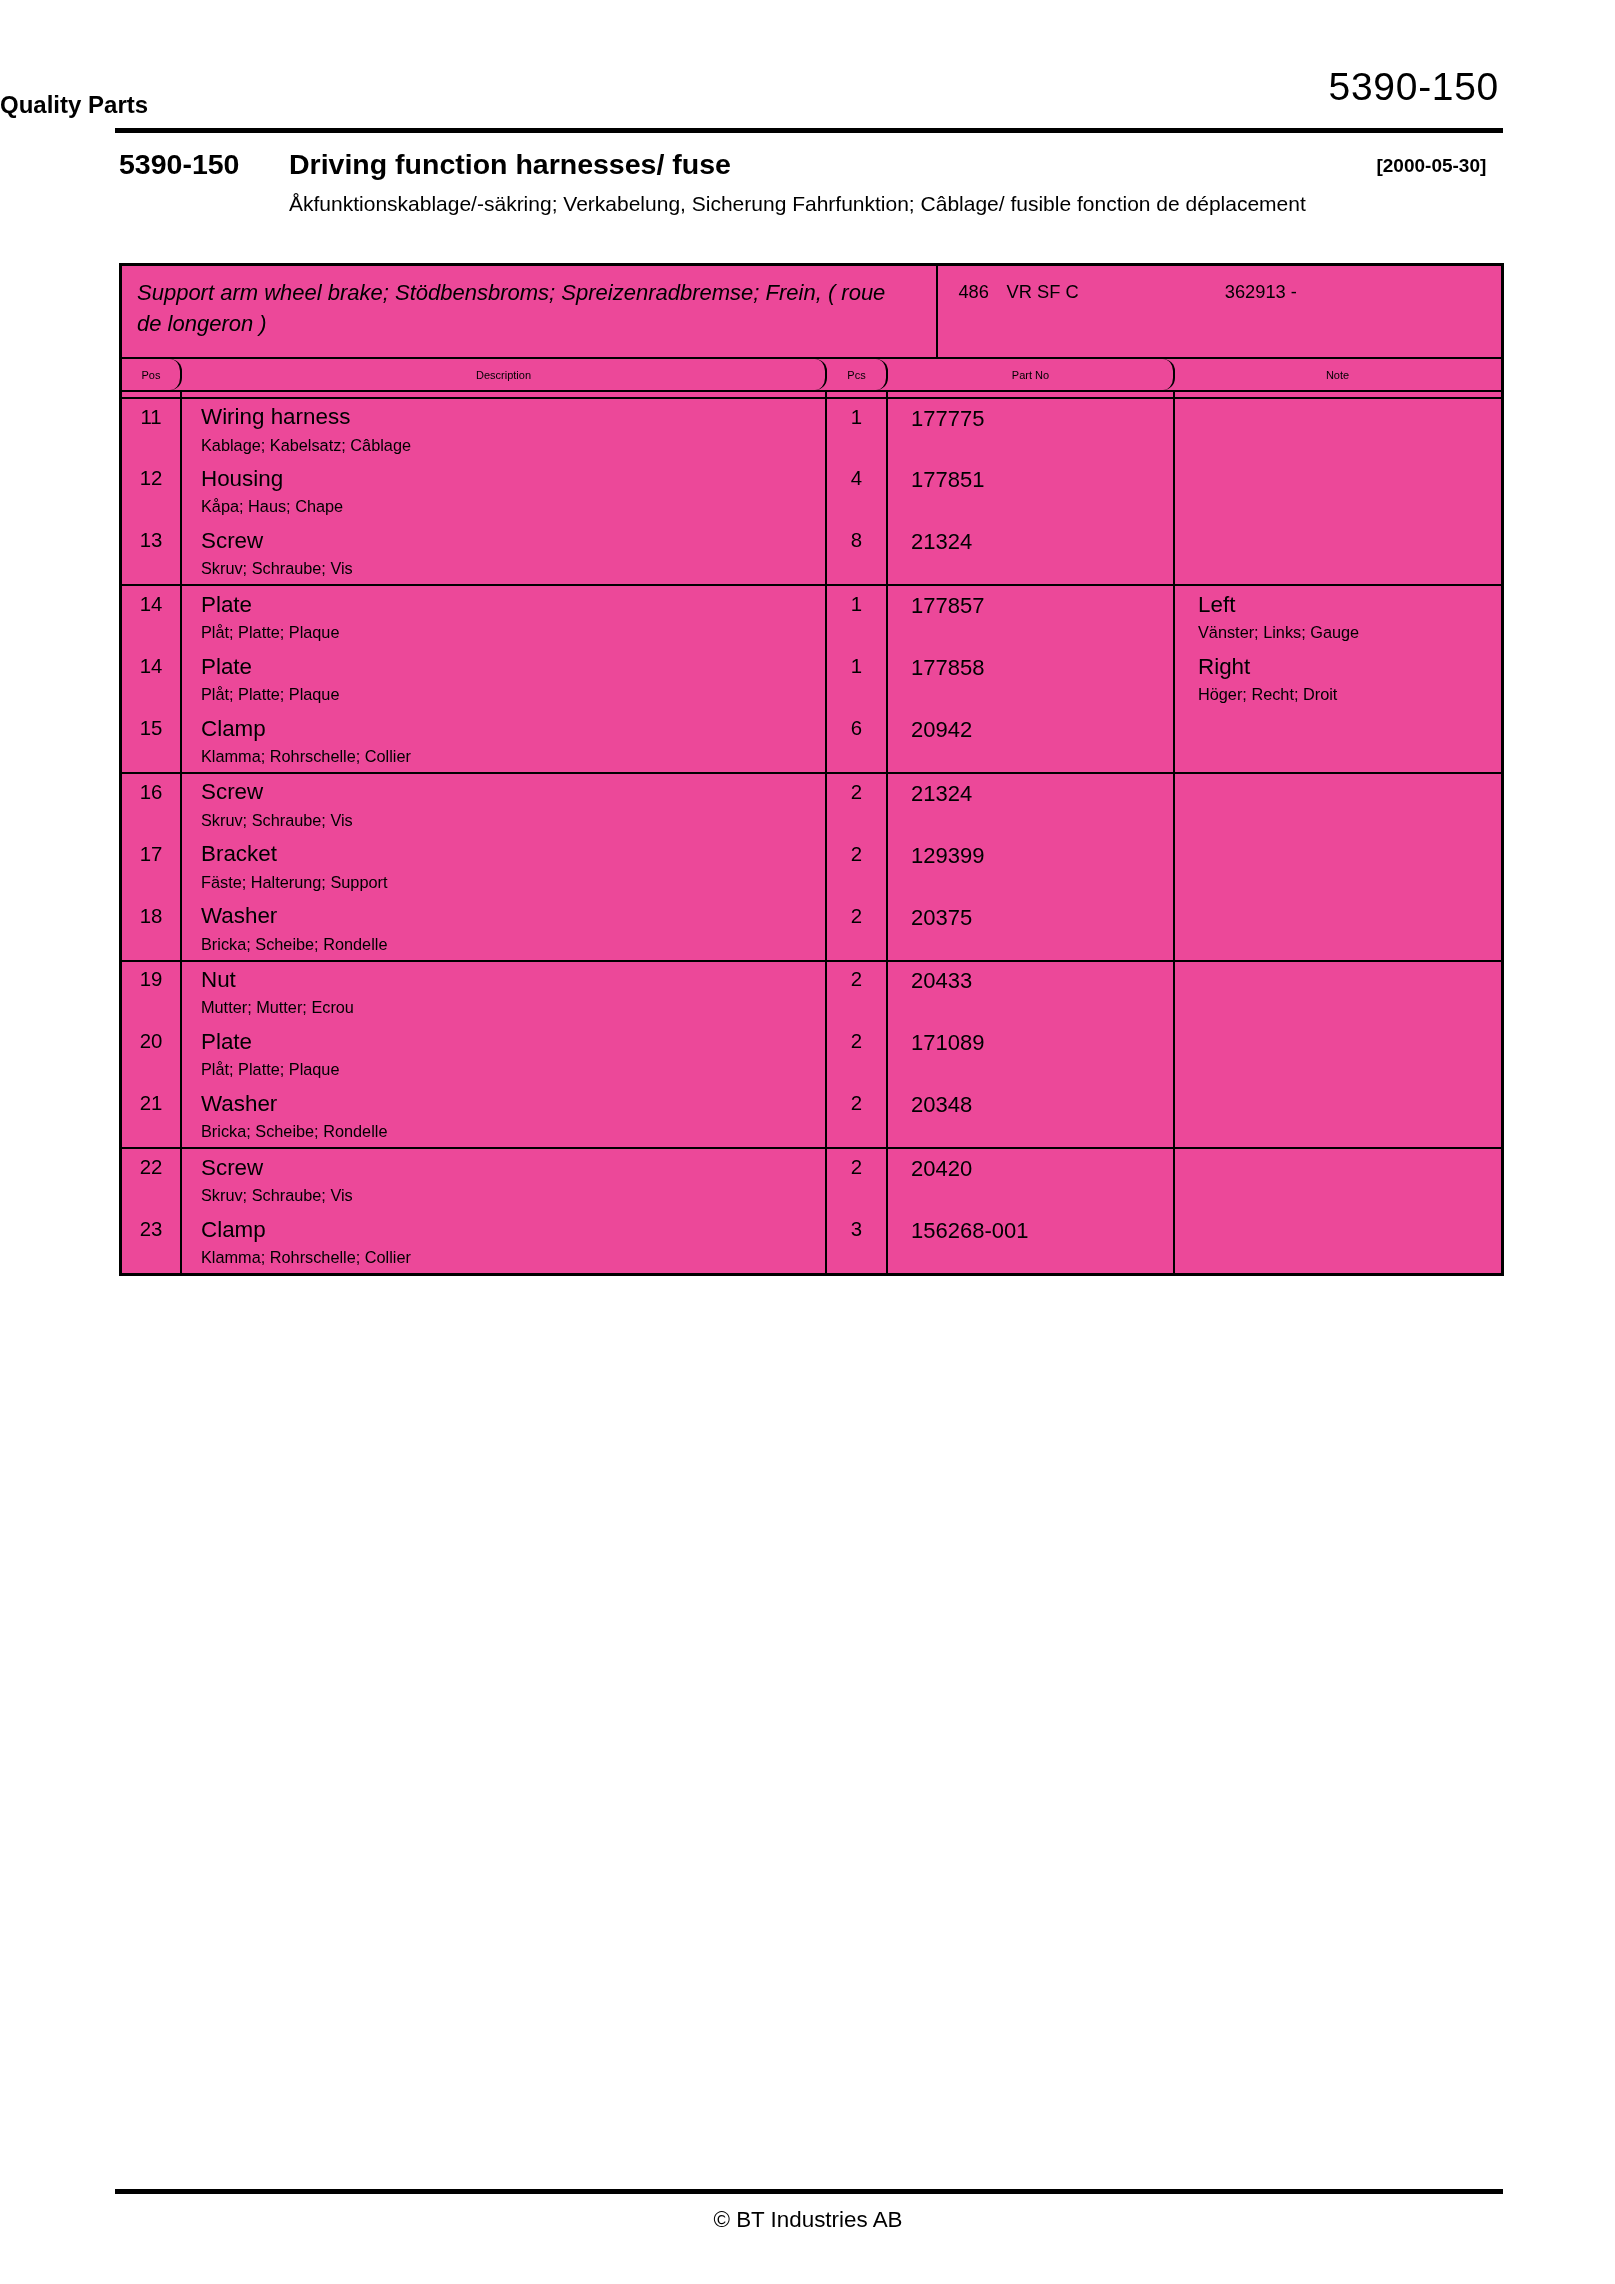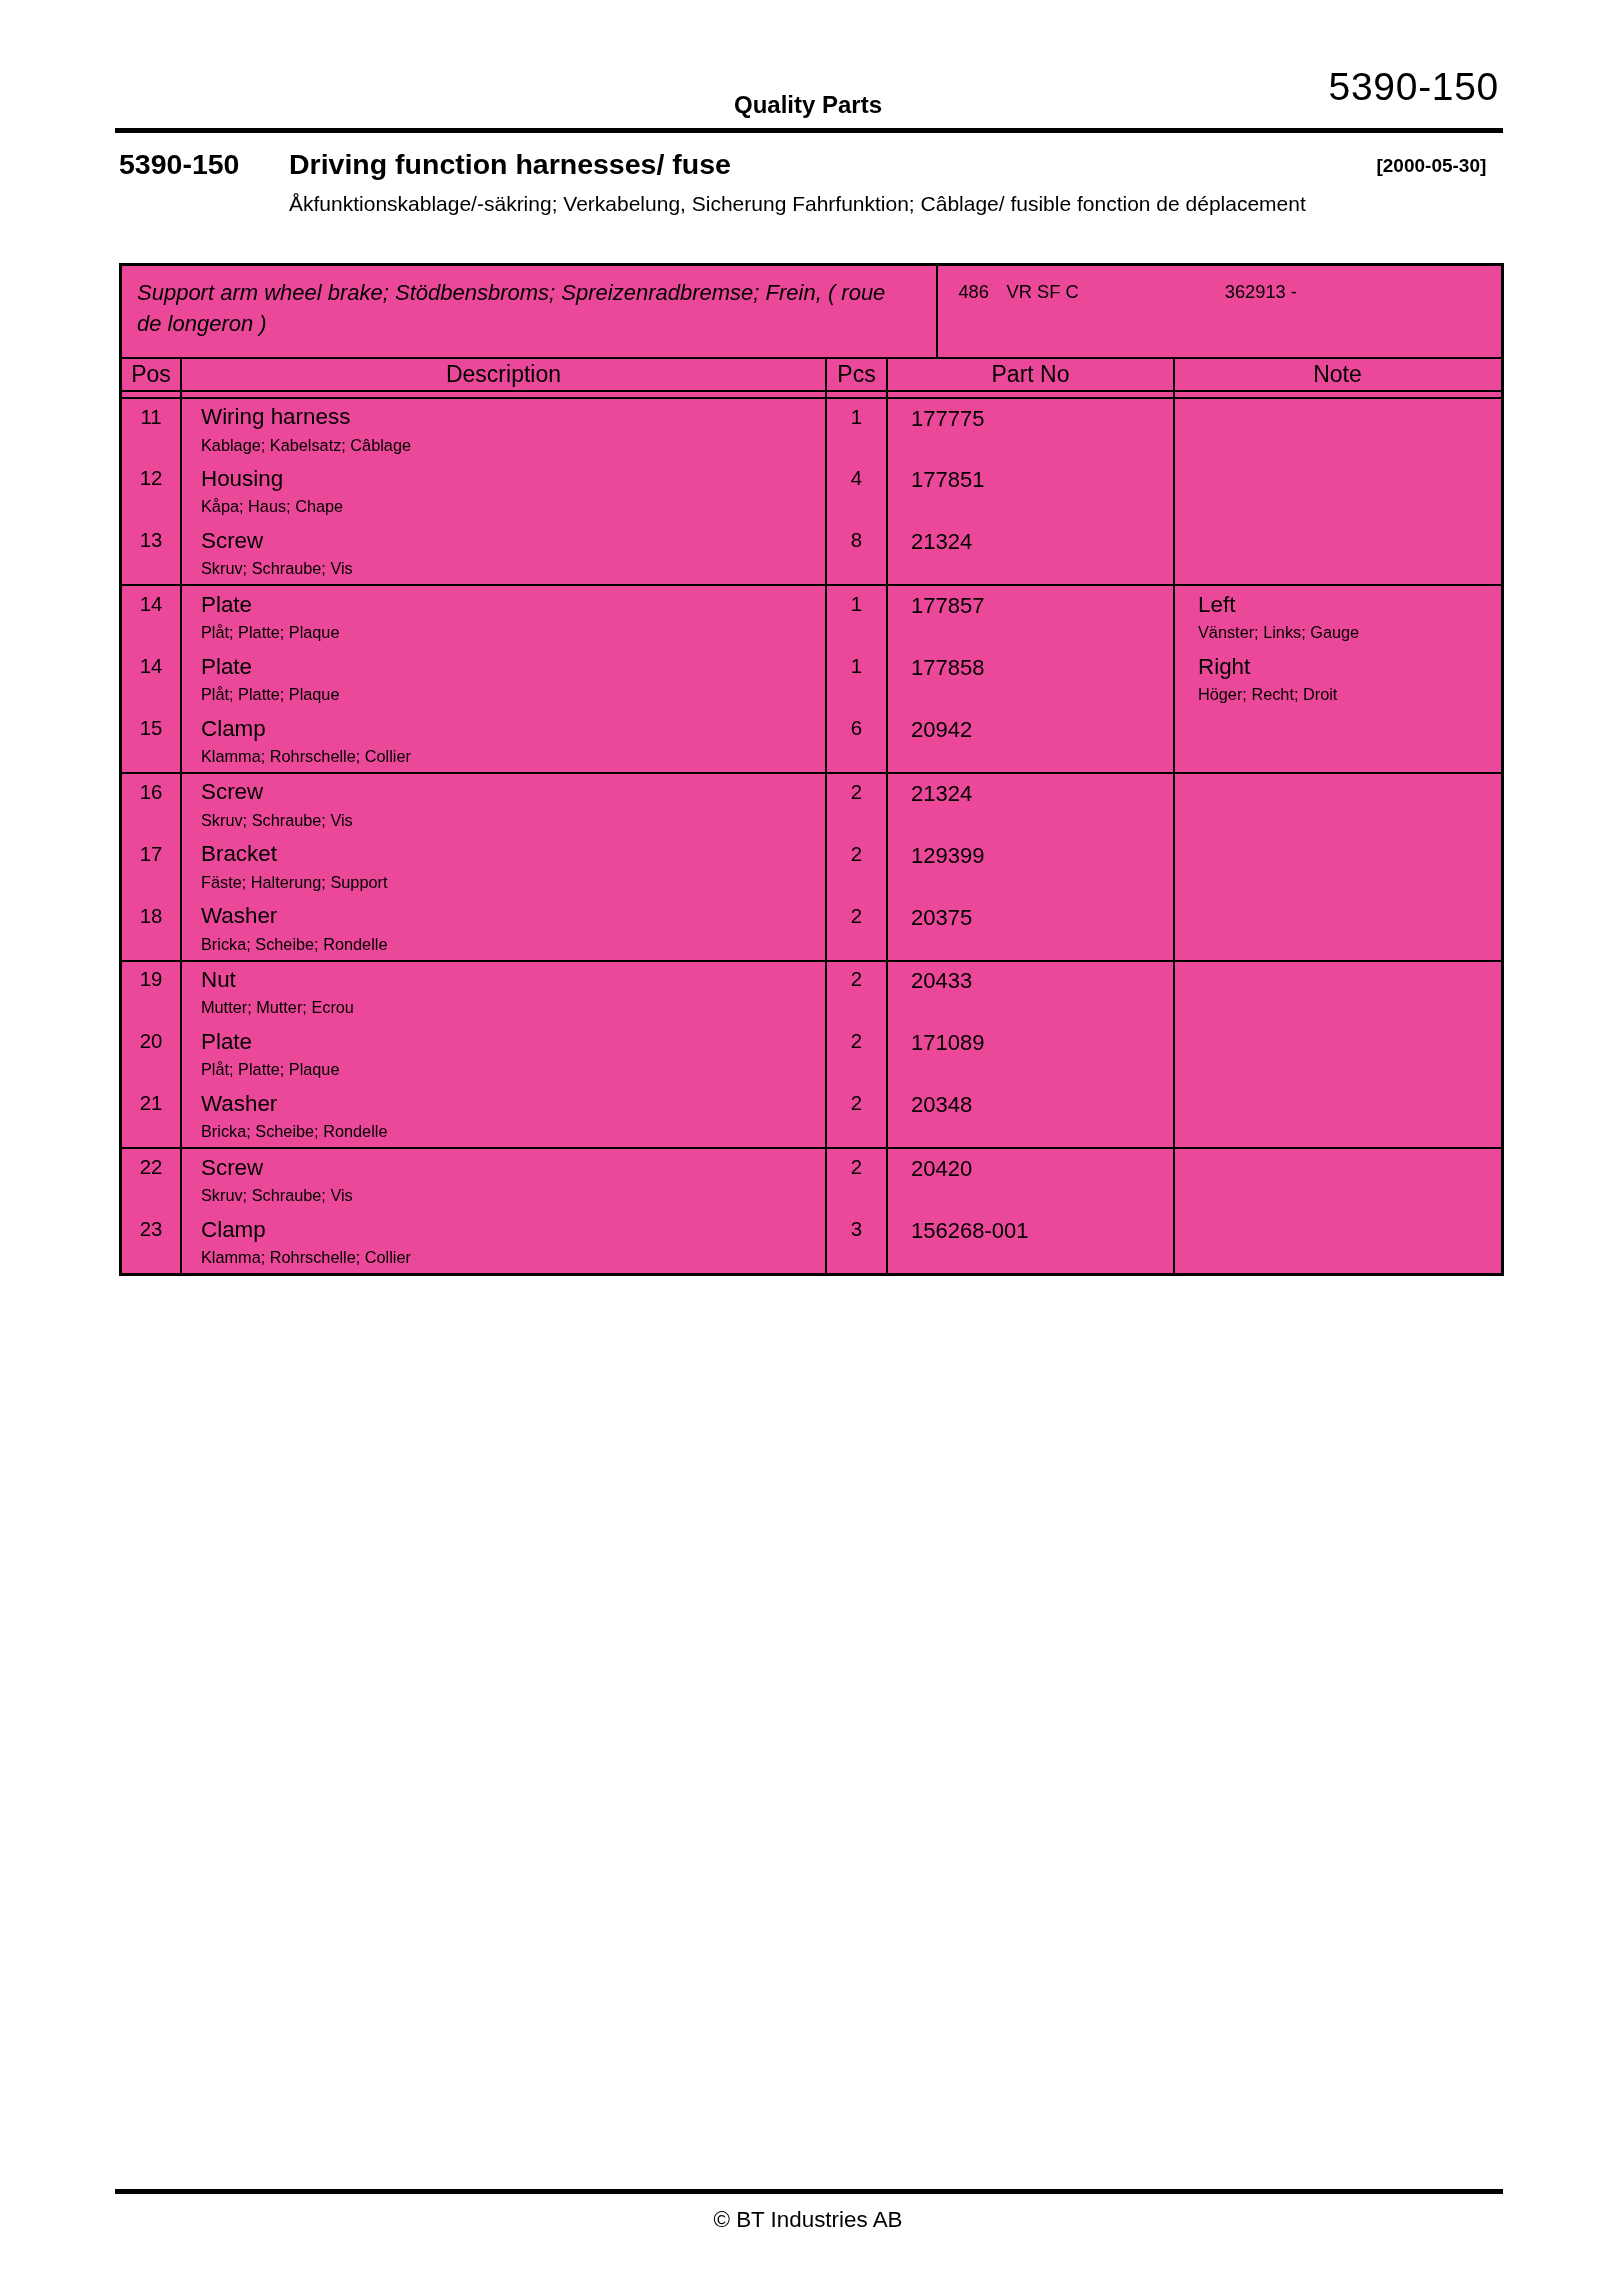--- a/index.html
+++ b/index.html
@@ -6,21 +6,21 @@
   .page{
     position:relative;
     width:1616px;height:2284px;
     background:#ffffff;color:#000;
     font-family:"Liberation Sans", sans-serif;
     margin:0 auto;overflow:hidden;
   }
   
   .qp-title{
     position:absolute;left:0;top:91px;width:100%;
-    text-align:center;font-size:24px;font-weight:bold;
+    text-align:left;font-size:24px;font-weight:bold;
   }
   .doc-number{
     position:absolute;right:117px;top:65px;
     font-size:39px;font-weight:normal;letter-spacing:0.7px;
   }
   .header-rule{
     position:absolute;left:115px;top:128px;width:1388px;height:5.4px;background:#000;
   }
   
   .section{position:absolute;left:119px;top:148px;width:1385px;}
@@ -42,22 +42,22 @@
     font-style:italic;font-size:22px;line-height:1.42;
     padding:11px 41px 8.1px 15px;
   }
   .t-head-info{display:flex;align-items:flex-start;padding-top:15px;font-size:18.3px;}
   .t-head-info .code{margin-left:20.4px;}
   .t-head-info .variant{margin-left:17.7px;}
   .t-head-info .serial{margin-left:146px;}
   .cols5{display:grid;grid-template-columns:60px 645px 61px 287px 325px;}
   .t-cols{height:31px;border-bottom:2px solid #000;}
   .t-col{
-    font-size:23px;display:flex;align-items:center;justify-content:center;
-    border-right:2px solid #000;box-sizing:border-box;
+    font-size:11px;display:flex;align-items:center;justify-content:center;
+    border-right:2px solid #000;box-sizing:border-box;border-radius:12px;
   }
   .t-col:last-child{border-right:none;}
   .t-sep{height:4.8px;border-bottom:2px solid #000;}
   .t-sep .sep-cell{border-right:2px solid #000;box-sizing:border-box;}
   .t-sep .sep-cell:last-child{border-right:none;}
   .t-group{border-bottom:2.7px solid #000;}
   .t-group:last-child{border-bottom:none;}
   .t-row{min-height:59px;}
   .cell{border-right:2px solid #000;box-sizing:border-box;}
   .c-pos{text-align:center;font-size:20.4px;padding-top:6.8px;}

